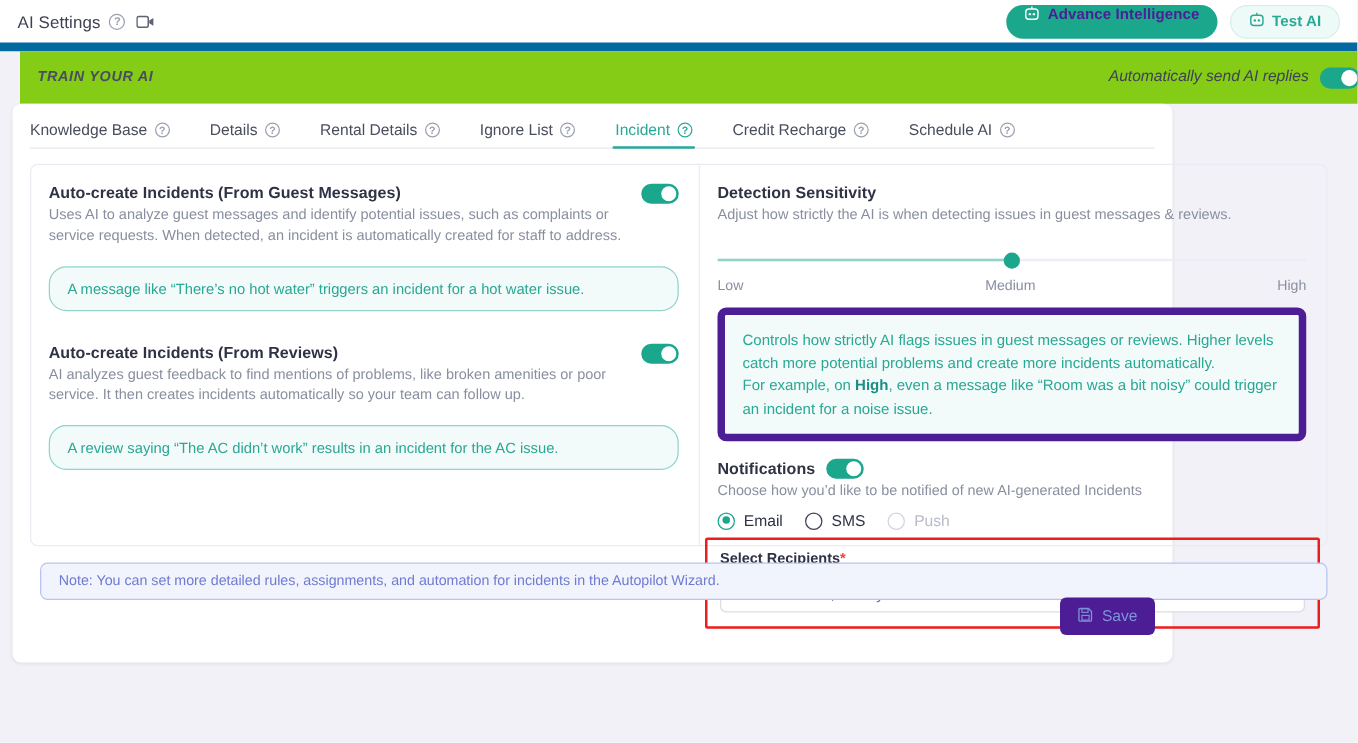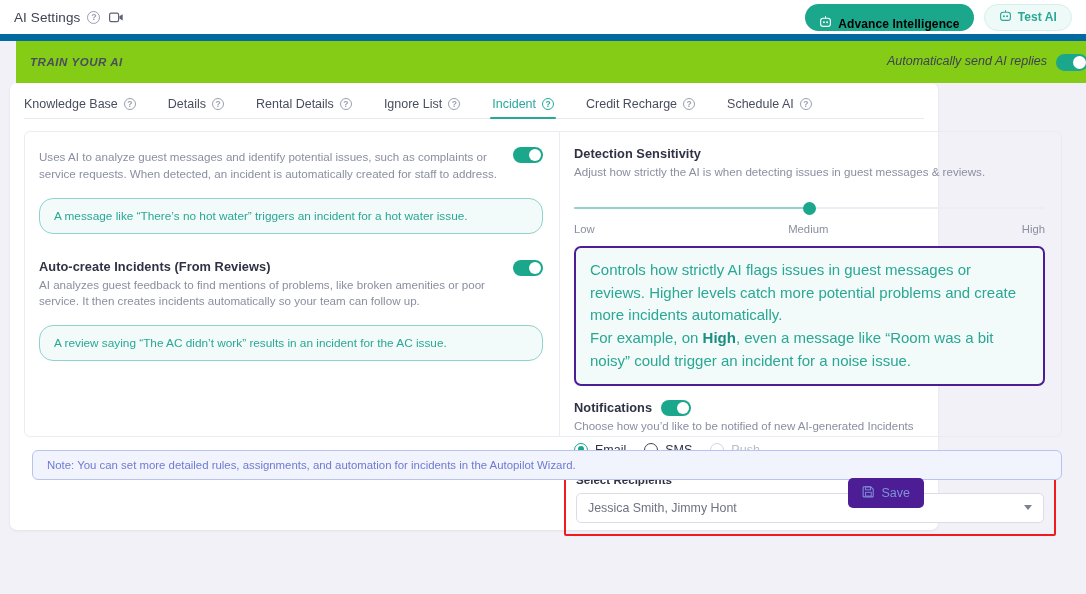--- a/index.html
+++ b/index.html
@@ -24,23 +24,23 @@
     margin-left: 7px; width: 13px; height: 13px; border-radius: 50%;
     border: 1.2px solid #9aa0ae; color: #9aa0ae; font-size: 9px; line-height: 11px;
     text-align: center; display: inline-block; font-weight: 700;
   }
   .video-icon { margin-left: 9px; display: inline-flex; color: #5c6273; }
   .topbar-actions {
     margin-left: auto; display: flex; align-items: center; gap: 10px;
     margin-right: 14px;
   }
   .btn-advance {
-    background: #1aa78c; color: #000000; border: none; border-radius: 18px;
+    background: #1aa78c; color: #4c1d95; border: none; border-radius: 18px;
     height: 27px; padding: 0 14px; font-size: 12px; font-weight: 700;
-    display: inline-flex; align-items: flex-end; gap: 6px; cursor: pointer;
+    display: inline-flex; align-items: flex-start; gap: 6px; cursor: pointer;
     font-family: "Liberation Sans", sans-serif; letter-spacing: .1px;
   }
   .btn-test {
     background: #eefaf7; color: #2aa795; border: 1px solid #d5efe9; border-radius: 18px;
     height: 27px; padding: 0 14px; font-size: 12px; font-weight: 700;
     display: inline-flex; align-items: center; gap: 6px; cursor: pointer;
     font-family: "Liberation Sans", sans-serif; letter-spacing: .1px;
   }
 
   
@@ -131,22 +131,22 @@
   }
   .slider-thumb {
     position: absolute; left: 50%; top: -1px; width: 13px; height: 13px;
     margin-left: -6.5px; border-radius: 50%; background: #1aa78c; cursor: pointer;
   }
   .slider-labels {
     display: flex; justify-content: space-between; margin-top: 10px;
     font-size: 11.3px; color: #8a8fa0;
   }
   .info-box {
-    margin-top: 11px; border: 2px solid #4c1d95; background: #f2fbf9;
-    border-radius: 7px; padding: 11px 14px; font-size: 15px; color: #2aa795;
+    margin-top: 11px; border: 6px solid #4c1d95; background: #f2fbf9;
+    border-radius: 7px; padding: 11px 14px; font-size: 12px; color: #2aa795;
     line-height: 1.52;
   }
   .info-box b { font-weight: 700; color: #1c8e82; }
 
   .notif-head { display: flex; align-items: center; gap: 9px; margin-top: 14px; }
   .notif-desc { font-size: 11.5px; color: #8a8fa0; margin-top: 4px; }
 
   .radios { display: flex; align-items: center; gap: 8px; margin-top: 11px; }
   .radio { display: inline-flex; align-items: center; gap: 7px; cursor: pointer; padding-right: 10px; }
   .dot {
@@ -280,20 +280,21 @@
       </div>
     </div>
 
     <div class="panel">
 
       <div class="col-left">
 
         <div>
           <div class="sec-head">
             <div>
+              <div class="sec-title">Auto-create Incidents (From Guest Messages)</div>
               <div class="sec-desc">Uses AI to analyze guest messages and identify potential issues, such as complaints or service requests. When detected, an incident is automatically created for staff to address.</div>
             </div>
             <div class="toggle"></div>
           </div>
           <div class="example-box">A message like “There’s no hot water” triggers an incident for a hot water issue.</div>
         </div>
 
         <div style="margin-top:25px">
           <div class="sec-head">
             <div>

